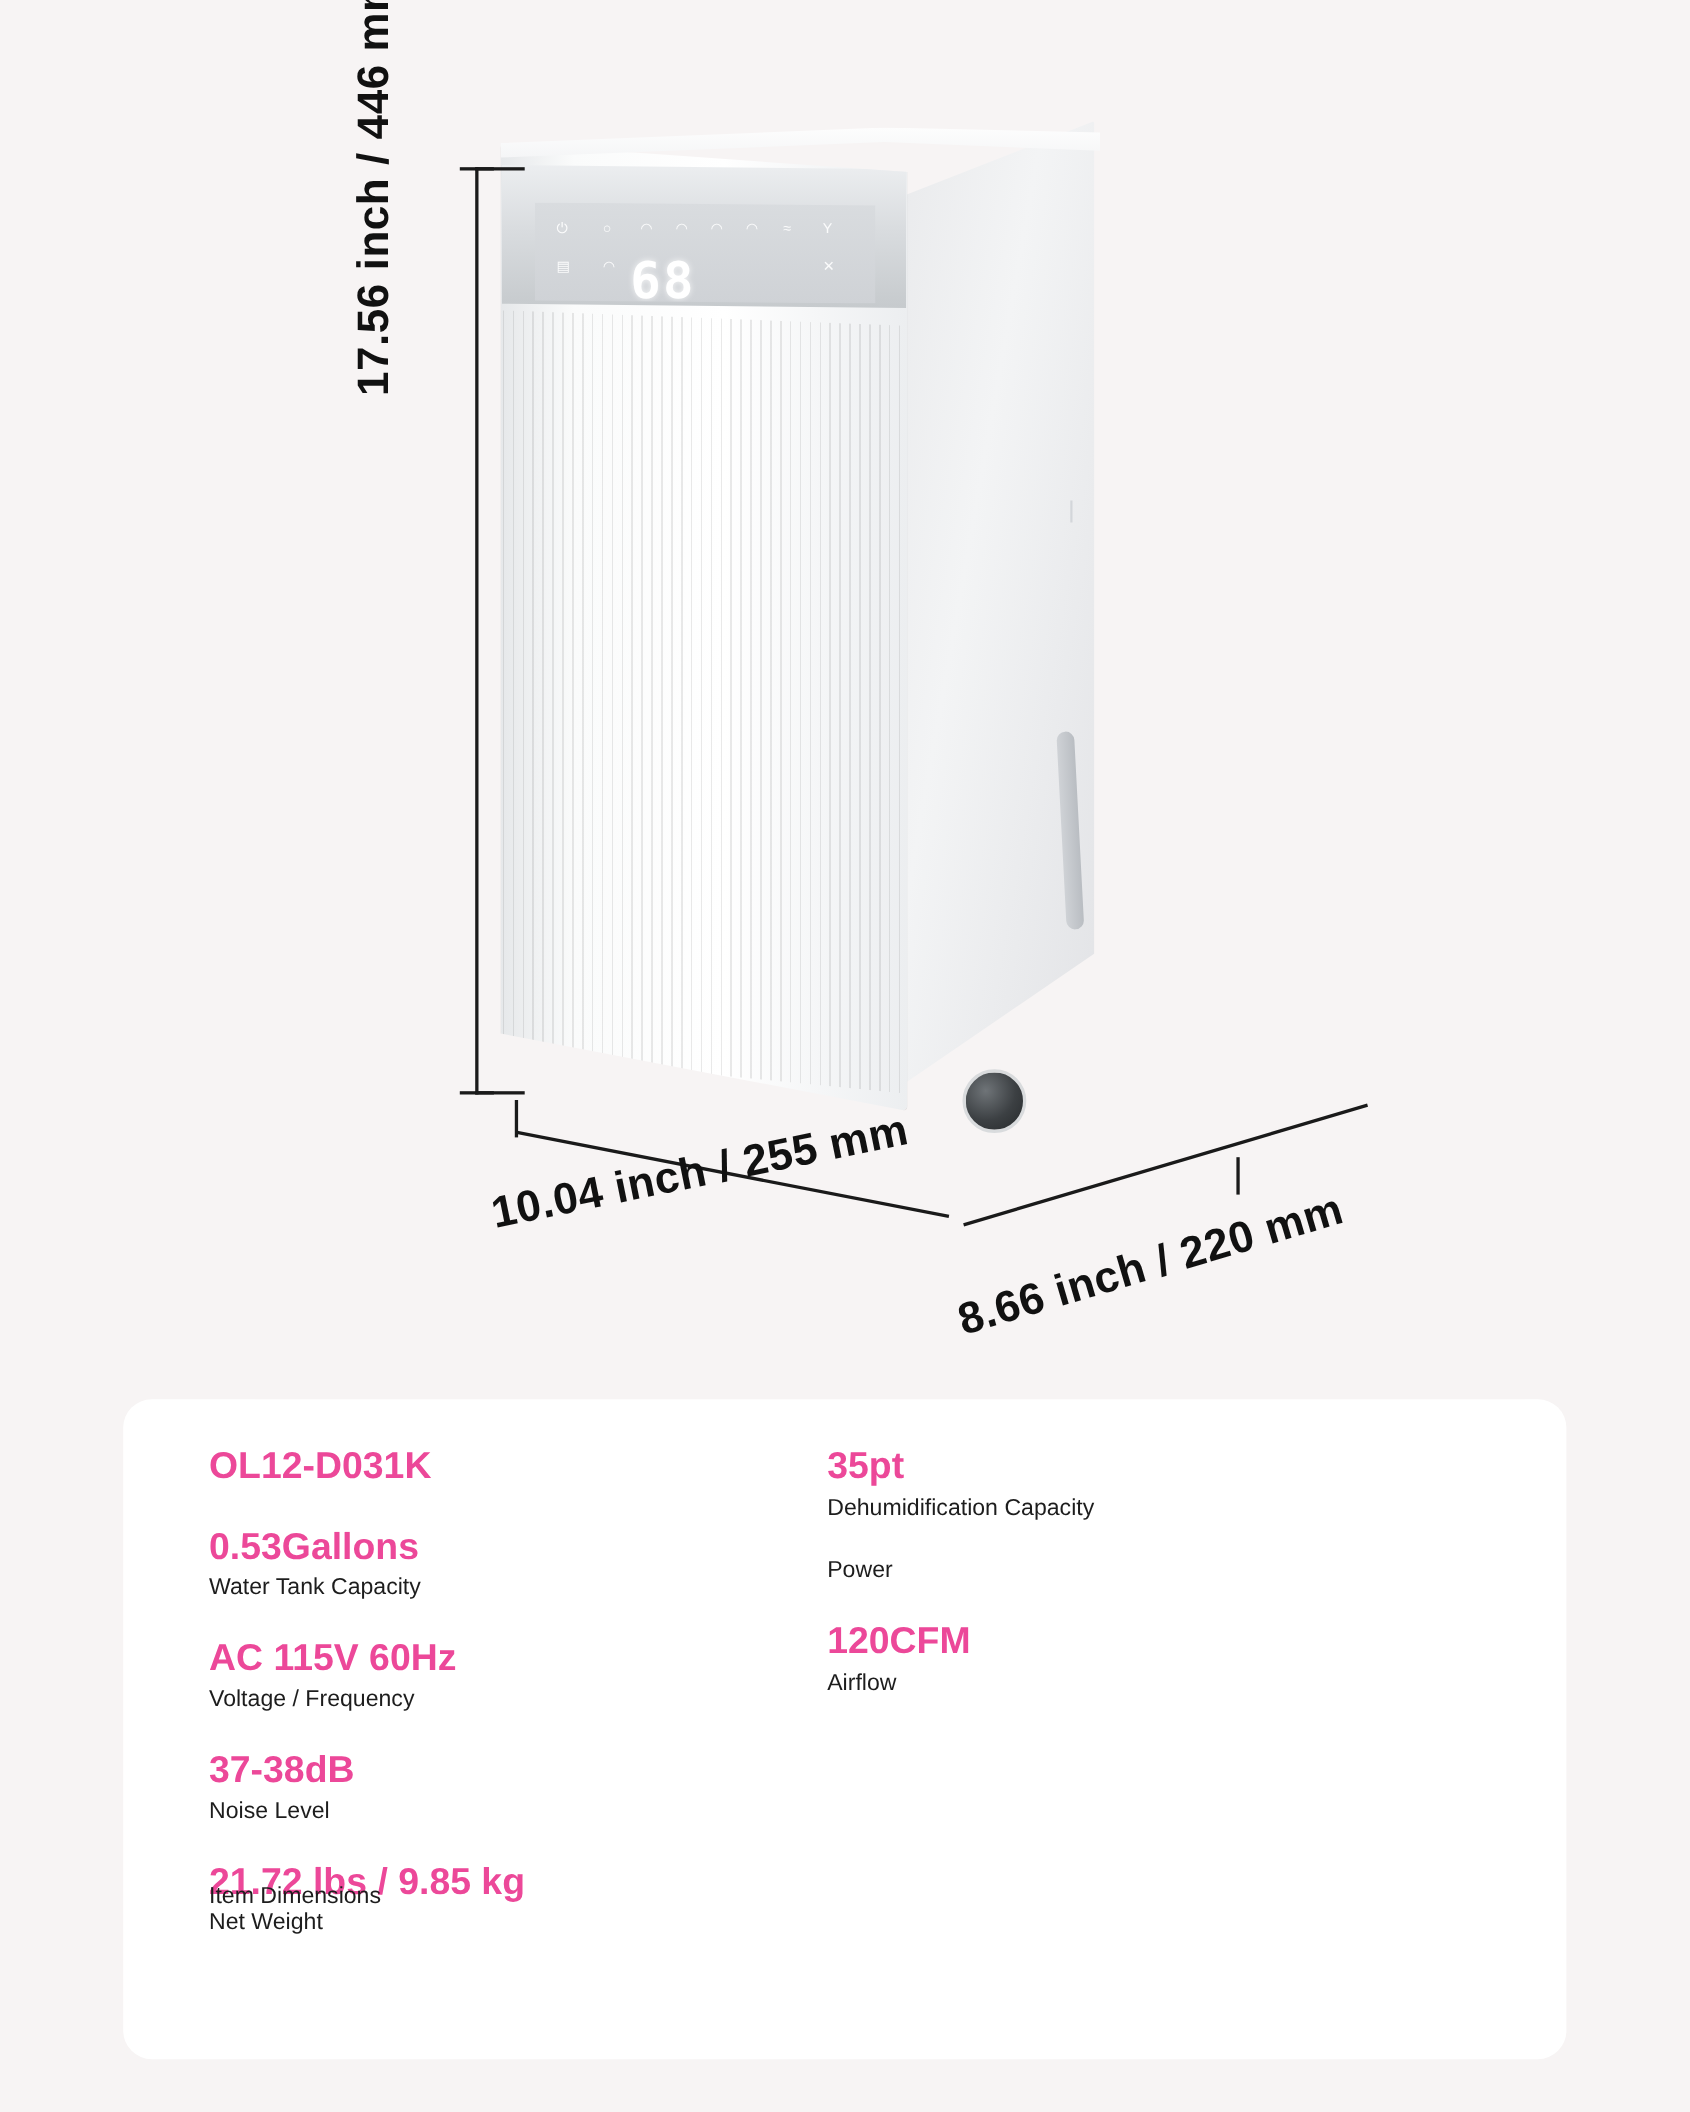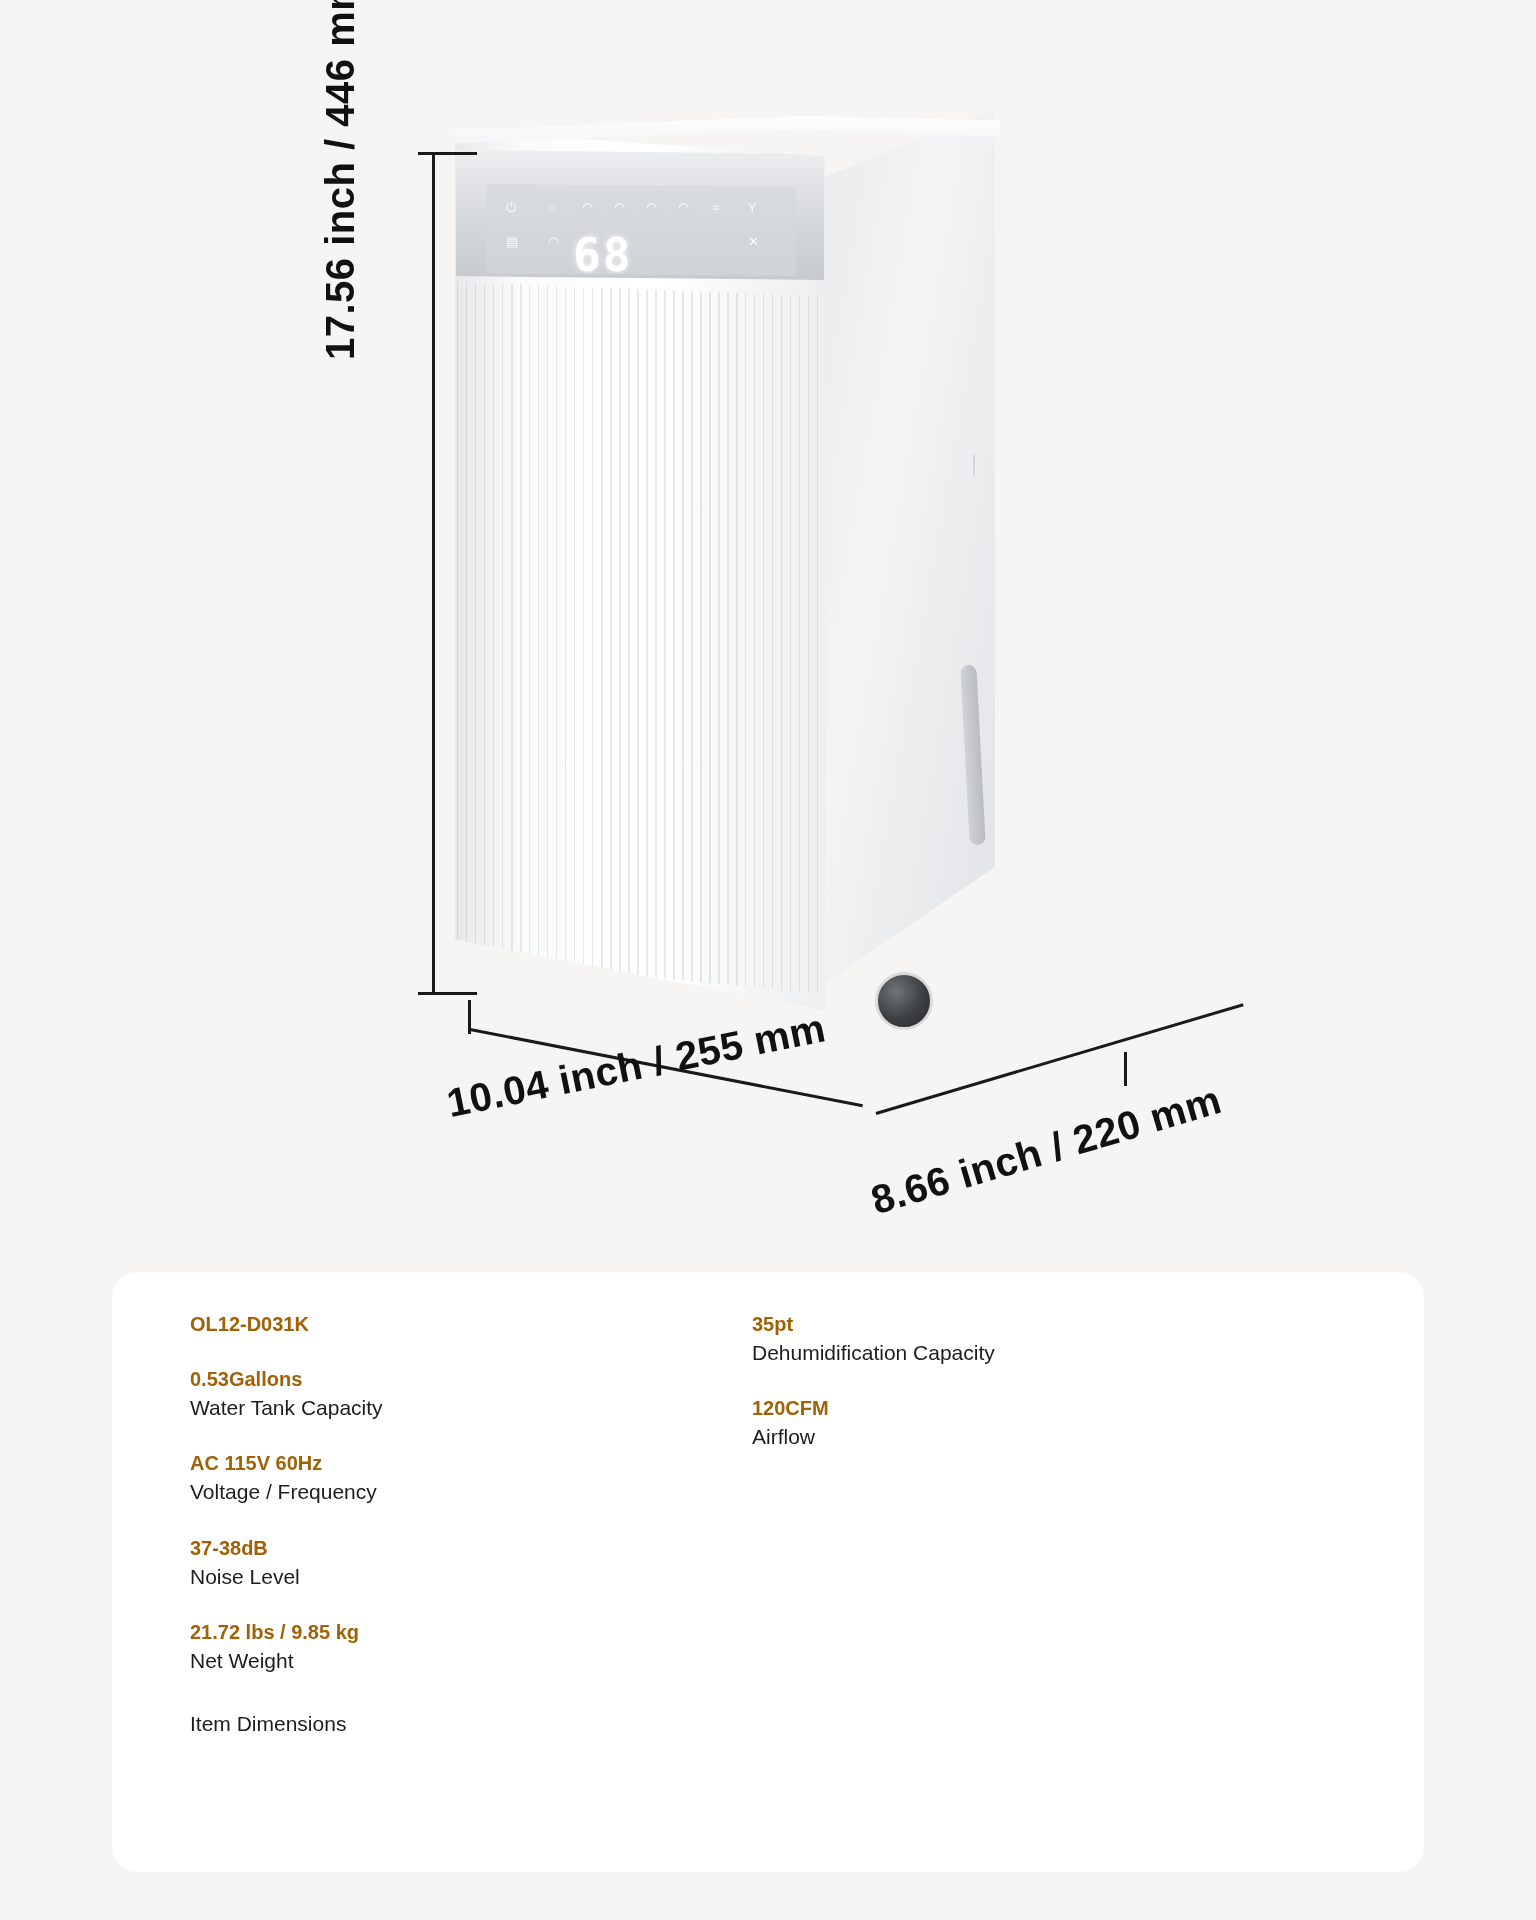--- a/index.html
+++ b/index.html
@@ -274,23 +274,23 @@
   }
   .spec-col {
     position: absolute;
     top: 40px;
   }
   #spec-col-left { left: 78px; width: 560px; }
   #spec-col-right { left: 640px; width: 560px; }
 
   .spec-item { margin-bottom: 30px; }
   .spec-value {
-    font-size: 20px;
+    font-size: 34px;
     font-weight: bold;
-    color: #a16207;
+    color: #ec4899;
     line-height: 1.25;
   }
   .spec-label {
     font-size: 21px;
     color: #1d1d1d;
     line-height: 1.3;
     margin-top: 2px;
   }
   #spec-wide {
     position: absolute;
@@ -380,20 +380,21 @@
       <div class="spec-label">Net Weight</div>
     </div>
   </div>
 
   <div class="spec-col" id="spec-col-right">
     <div class="spec-item">
       <div class="spec-value">35pt</div>
       <div class="spec-label">Dehumidification Capacity</div>
     </div>
     <div class="spec-item">
+      <div class="spec-label">Power</div>
     </div>
     <div class="spec-item">
       <div class="spec-value">120CFM</div>
       <div class="spec-label">Airflow</div>
     </div>
   </div>
 
   <div id="spec-wide">
     <div class="spec-label">Item Dimensions</div>
   </div>

